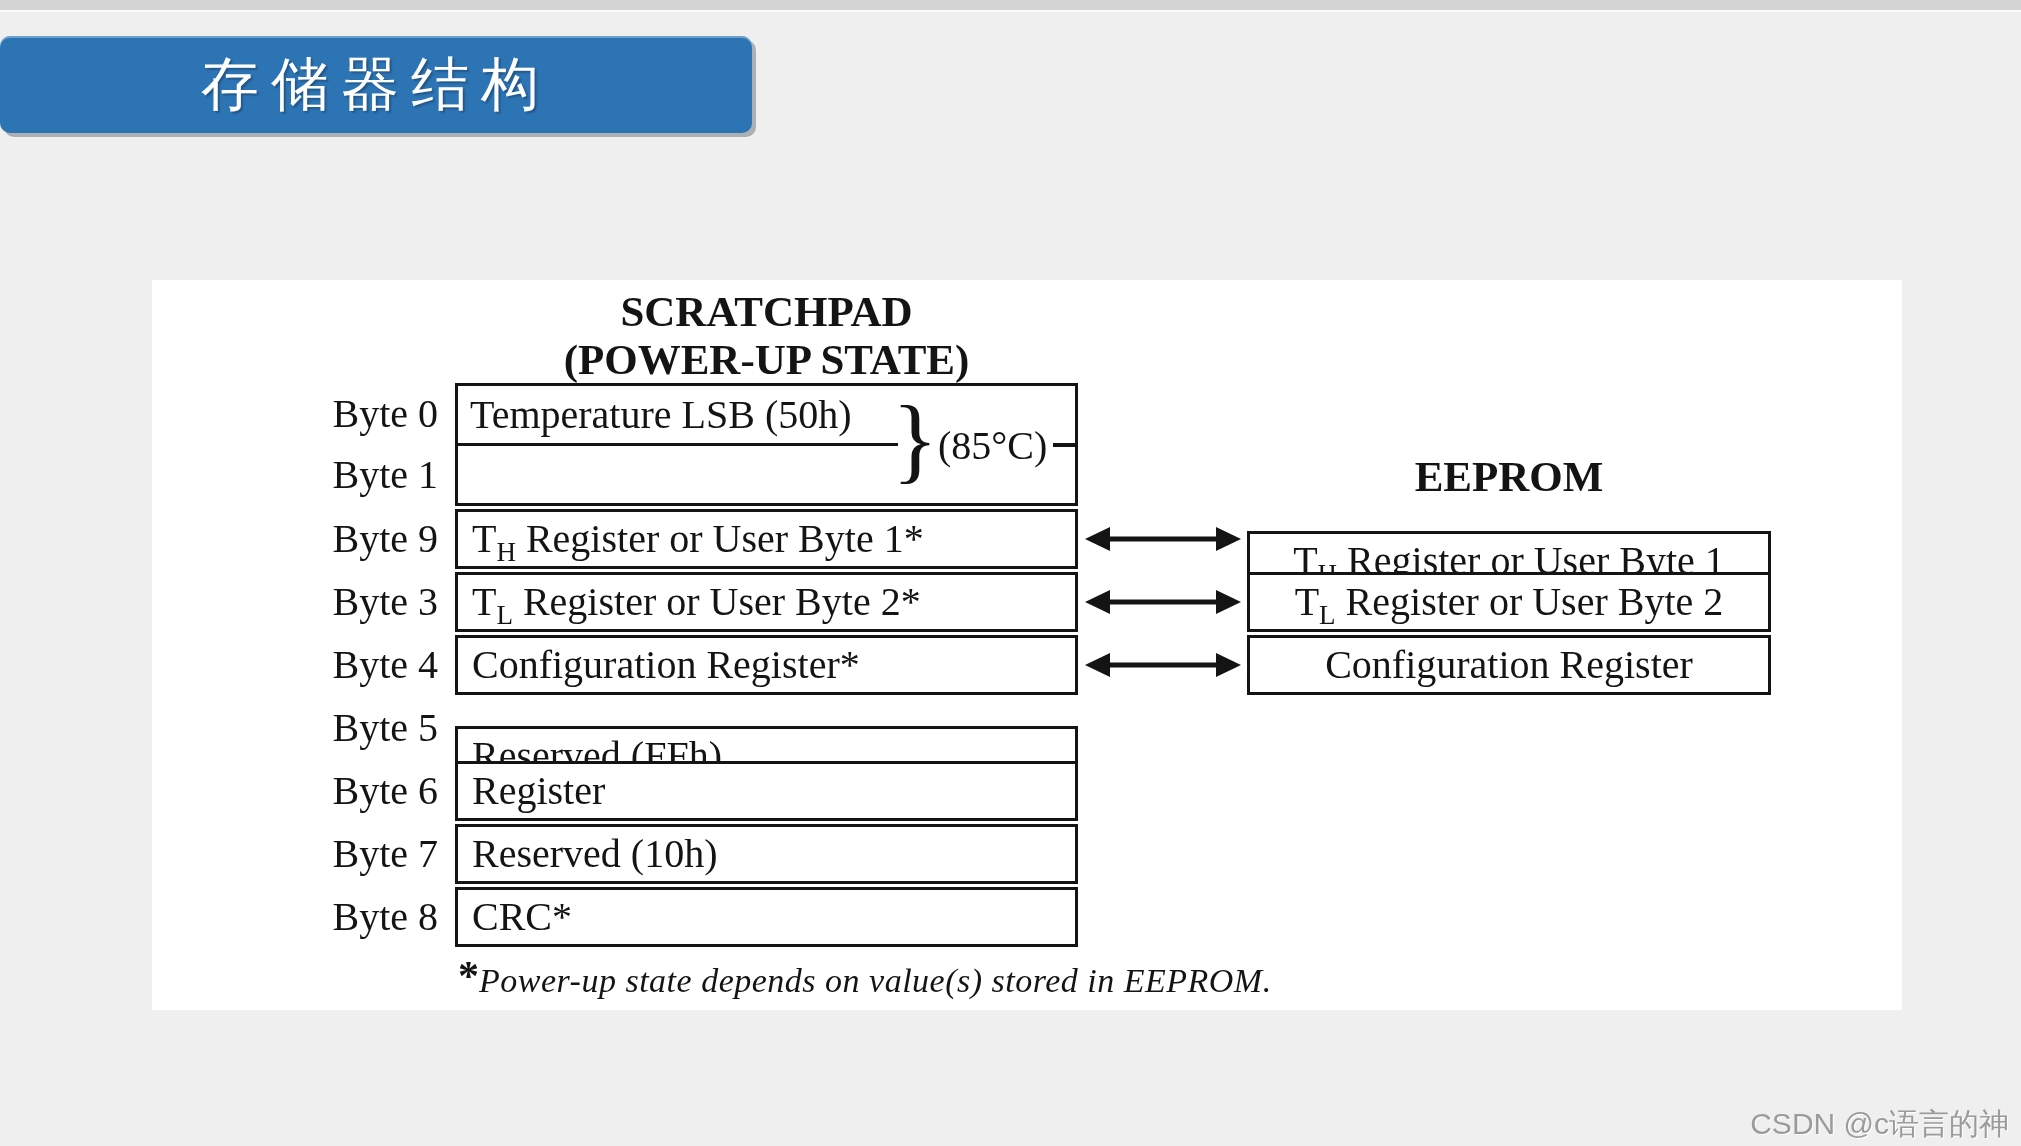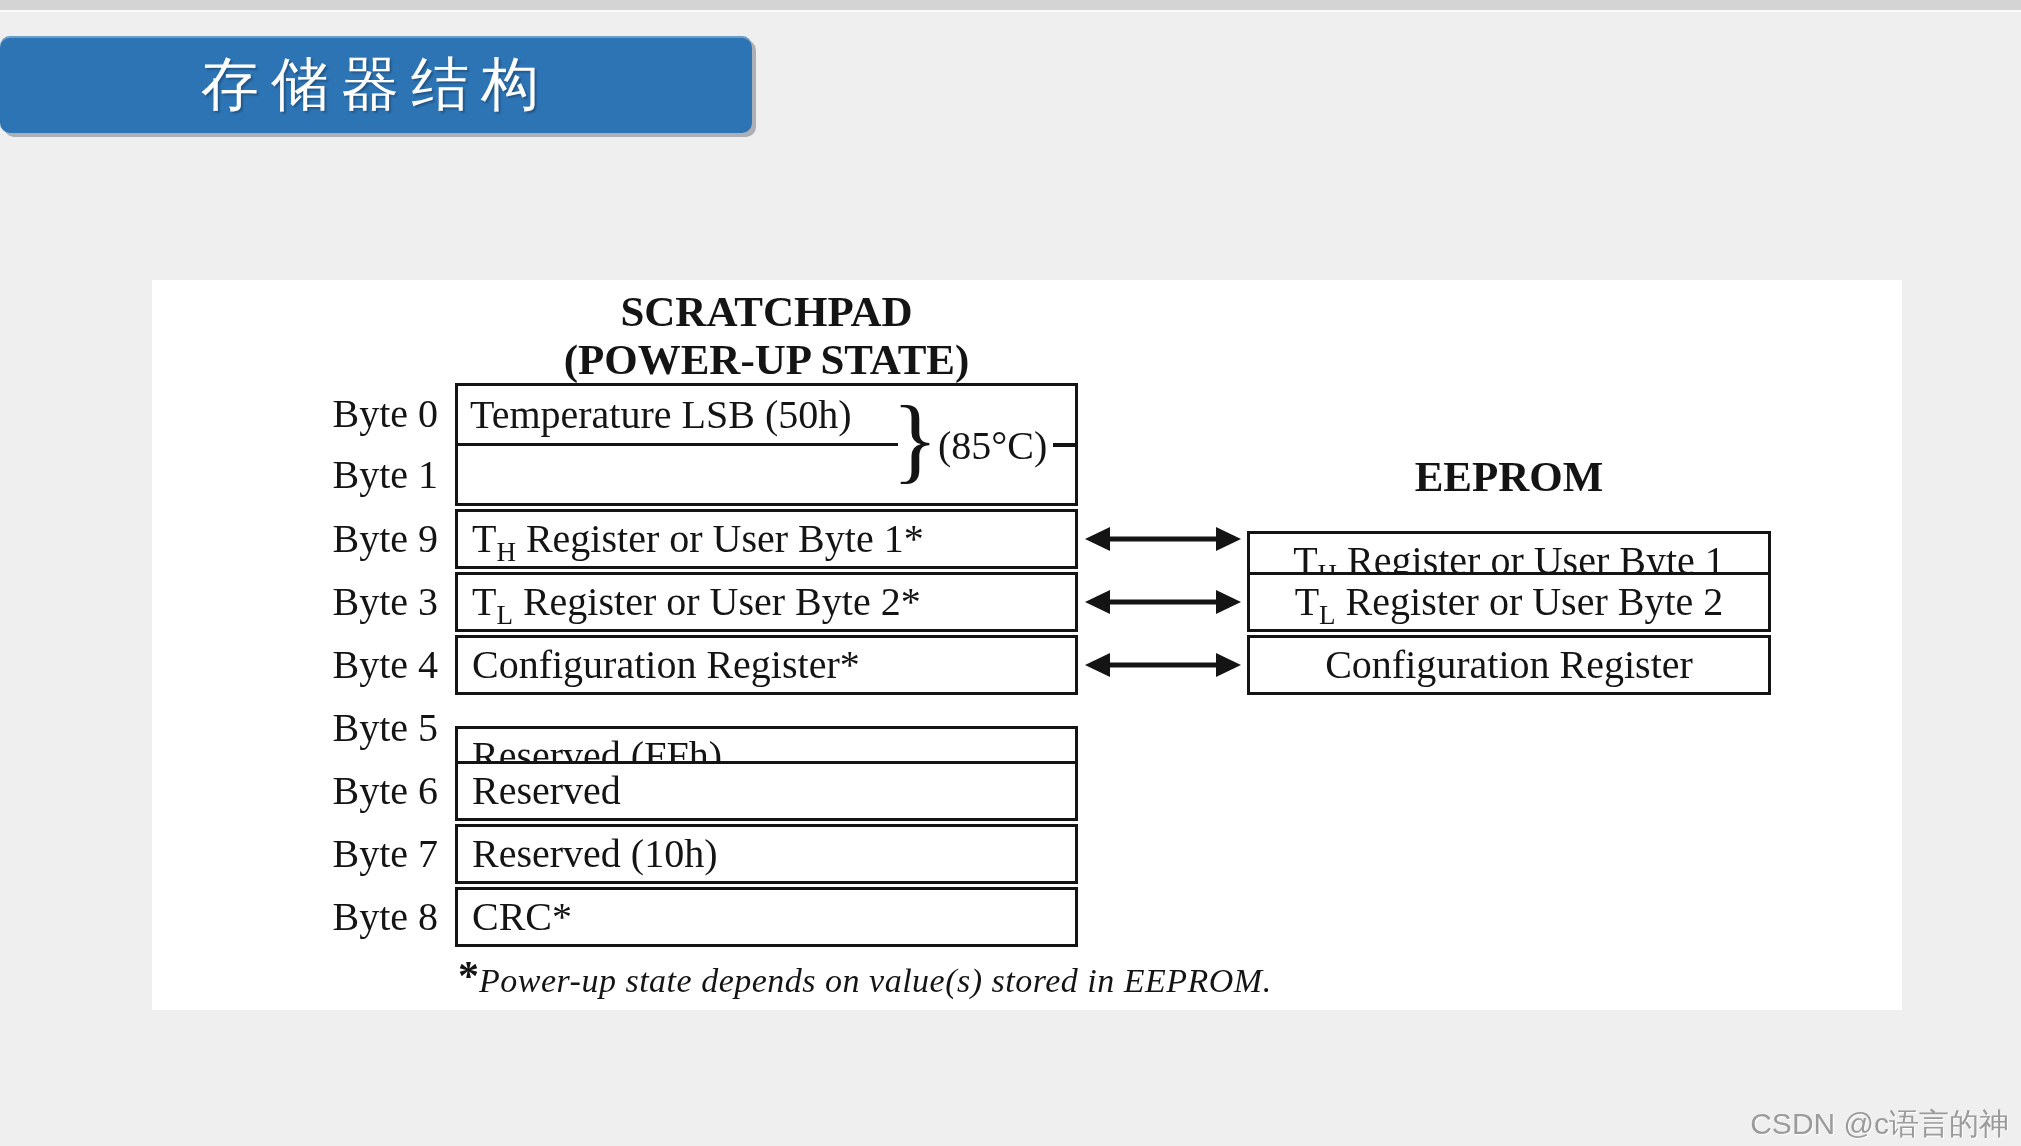--- a/index.html
+++ b/index.html
@@ -114,21 +114,21 @@
   <div class="abs cellbox byterow b3">
     <span>T</span><span class="sub">L</span><span> Register or User Byte 2*</span>
   </div>
   <div class="abs cellbox byterow b4">
     <span>Configuration Register*</span><span class="sub"></span><span></span>
   </div>
   <div class="abs cellbox byterow b5">
     <span>Reserved (FFh)</span><span class="sub"></span><span></span>
   </div>
   <div class="abs cellbox byterow b6">
-    <span>Reserved</span><span class="sub"></span><span></span>
+    <span>Register</span><span class="sub"></span><span></span>
   </div>
   <div class="abs cellbox byterow b7">
     <span>Reserved (10h)</span><span class="sub"></span><span></span>
   </div>
   <div class="abs cellbox byterow b8">
     <span>CRC*</span><span class="sub"></span><span></span>
   </div>
 
   <div class="abs brace">}</div>
   <div class="abs temp-label">(85°C)</div>

